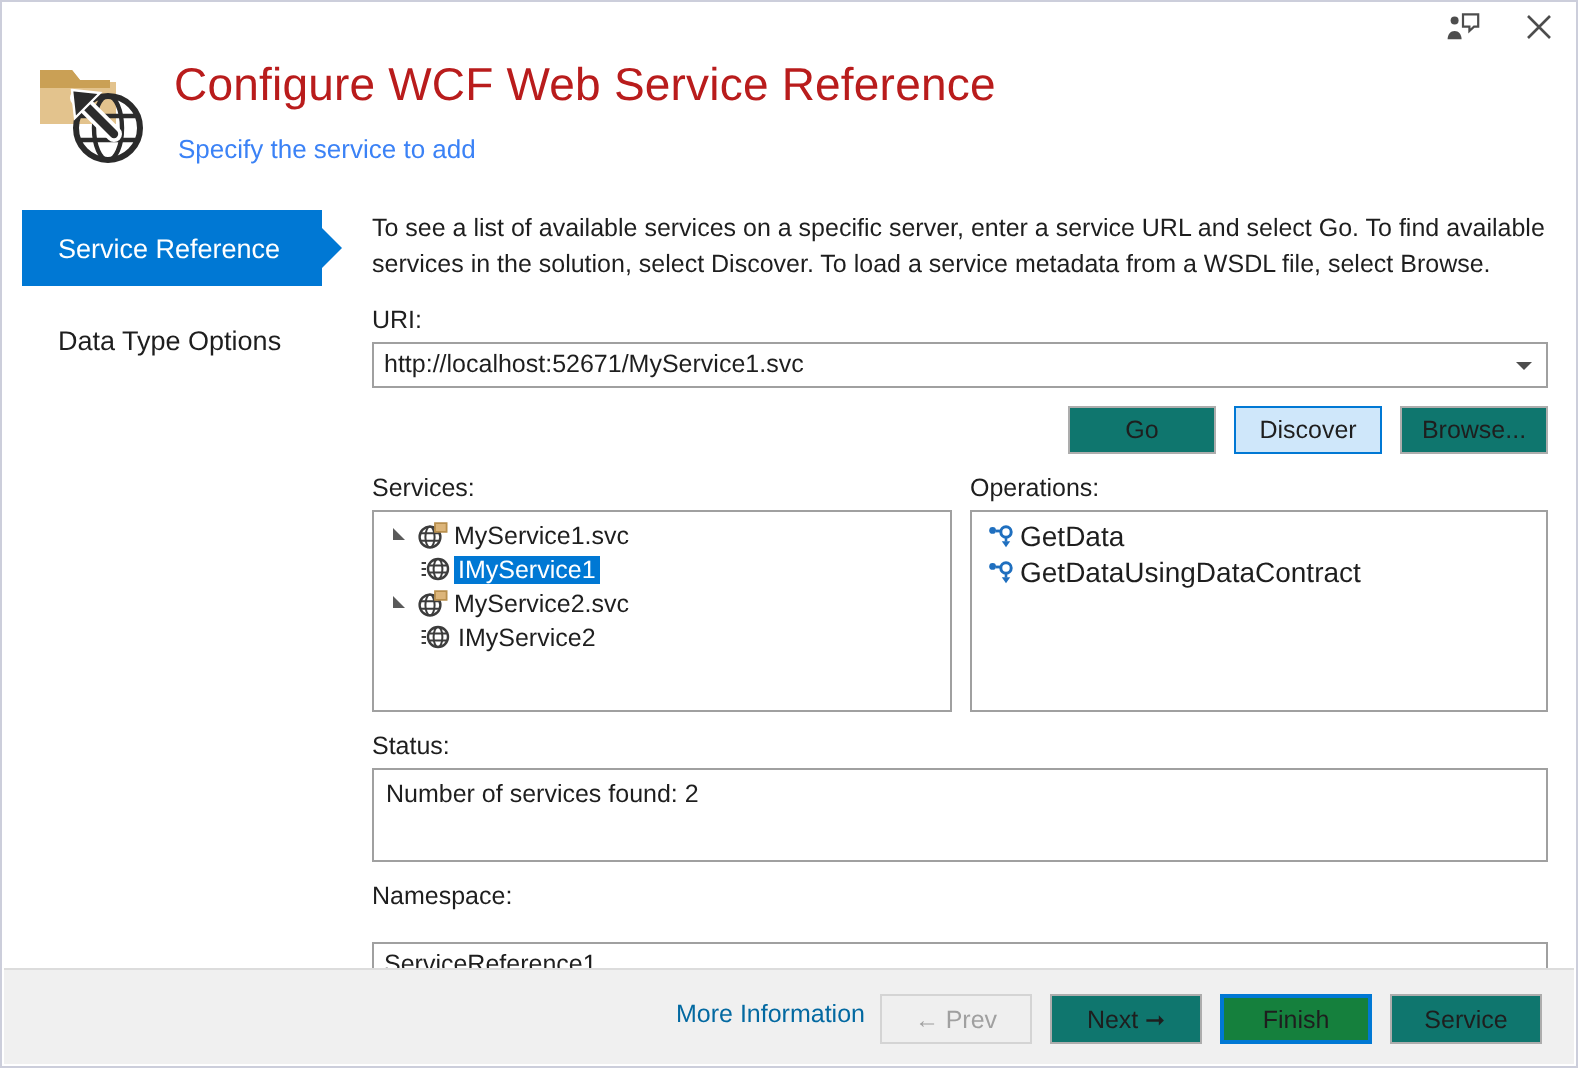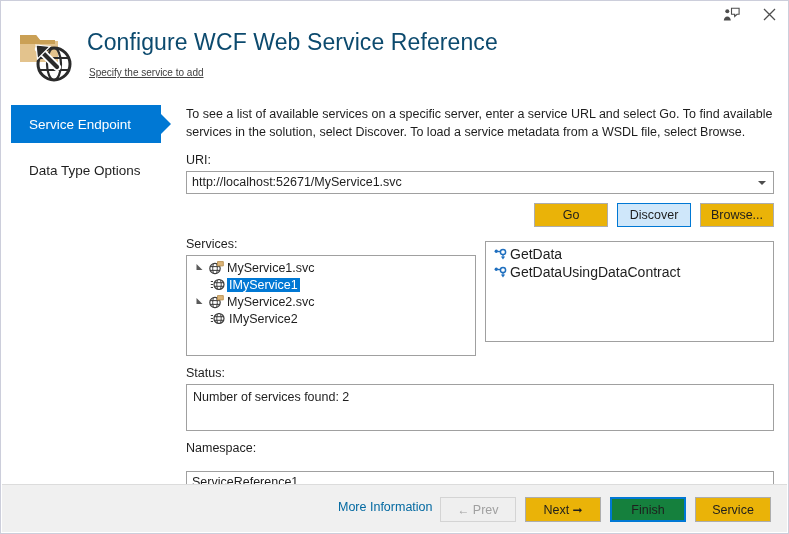--- a/index.html
+++ b/index.html
@@ -56,31 +56,30 @@
     width: 58px;
     height: 56px;
   }
   #dialog-title {
     position: absolute;
     left: 86px;
     top: 28px;
     font-size: 23px;
     font-weight: 300;
     letter-spacing: 0.1px;
-    color: #0c4a6e;
+    color: #b91c1c;
     white-space: nowrap;
   }
   #dialog-subtitle {
     position: absolute;
     left: 88px;
     top: 66px;
-    font-size: 10px;
-    color: #404040;
-    white-space: nowrap;
-    text-decoration: underline;
+    font-size: 13px;
+    color: #3b82f6;
+    white-space: nowrap;
   }
 
   
   #sidebar {
     position: absolute;
     left: 0;
     top: 104px;
     width: 176px;
   }
   .nav-item {
@@ -184,21 +183,21 @@
     border-right: 4px solid transparent;
     border-top: 4px solid #4d4d4d;
   }
 
   
   .btn {
     box-sizing: border-box;
     height: 24px;
     min-width: 72px;
     border: 1px solid #adadad;
-    background: #eab308;
+    background: #0f766e;
     font-size: 12.5px;
     font-family: "Liberation Sans", sans-serif;
     color: #1e1e1e;
     display: inline-flex;
     align-items: center;
     justify-content: center;
     cursor: default;
     padding: 0 8px;
   }
   .btn.focused {
@@ -352,21 +351,21 @@
       </svg>
     </div>
     <div id="dialog-title">Configure WCF Web Service Reference</div>
     <div id="dialog-subtitle">Specify the service to add</div>
   </div>
 
   <div id="sidebar">
     <div class="nav-item selected">
       <span class="nav-bg"></span>
       <span class="nav-arrow"></span>
-      <span class="nav-label">Service Endpoint</span>
+      <span class="nav-label">Service Reference</span>
     </div>
     <div class="nav-item">
       <span class="nav-label">Data Type Options</span>
     </div>
   </div>
 
   <div id="main">
 
     <p class="intro">To see a list of available services on a specific server, enter a service URL and select Go. To find available services in the solution, select Discover.  To load a service metadata from a WSDL file, select Browse.</p>
 
@@ -444,20 +443,21 @@
                 <path d="M4 4.7 h10 M4 8.3 h10" stroke="#3c3c3c" stroke-width="1" fill="none"></path>
               </svg>
             </span>
             <span class="node-label">IMyService2</span>
           </div>
 
         </div>
       </div>
 
       <div style="width:289px;">
+        <p class="field-label">Operations:</p>
         <div class="listbox" style="width:289px; height:101px; margin-top:4px;">
           <div class="op-row">
             <span class="op-icon">
               <svg width="14" height="13" viewBox="0 0 14 13">
                 <circle cx="9" cy="4" r="2.6" fill="none" stroke="#1f6fbf" stroke-width="1.5"></circle>
                 <circle cx="2.3" cy="3.2" r="1.7" fill="#1f6fbf"></circle>
                 <path d="M4 3.5 h2.2" stroke="#1f6fbf" stroke-width="1.4"></path>
                 <path d="M9 6.6 v2.2" stroke="#1f6fbf" stroke-width="1.3"></path>
                 <path d="M6.9 8.6 h4.2 L9 11.6 z" fill="#1f6fbf"></path>
               </svg>

